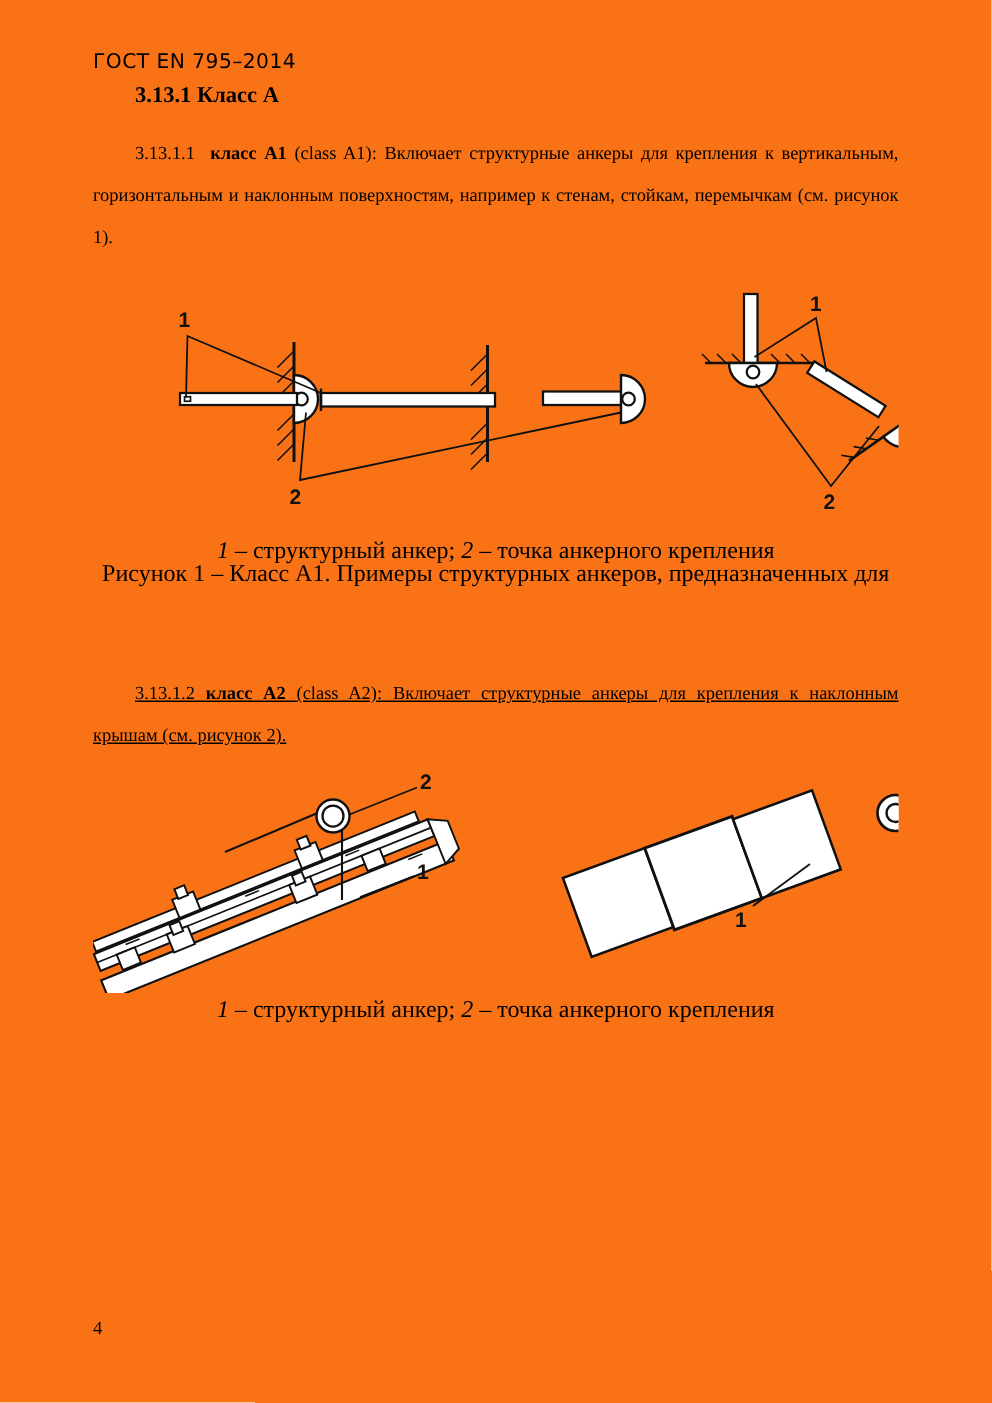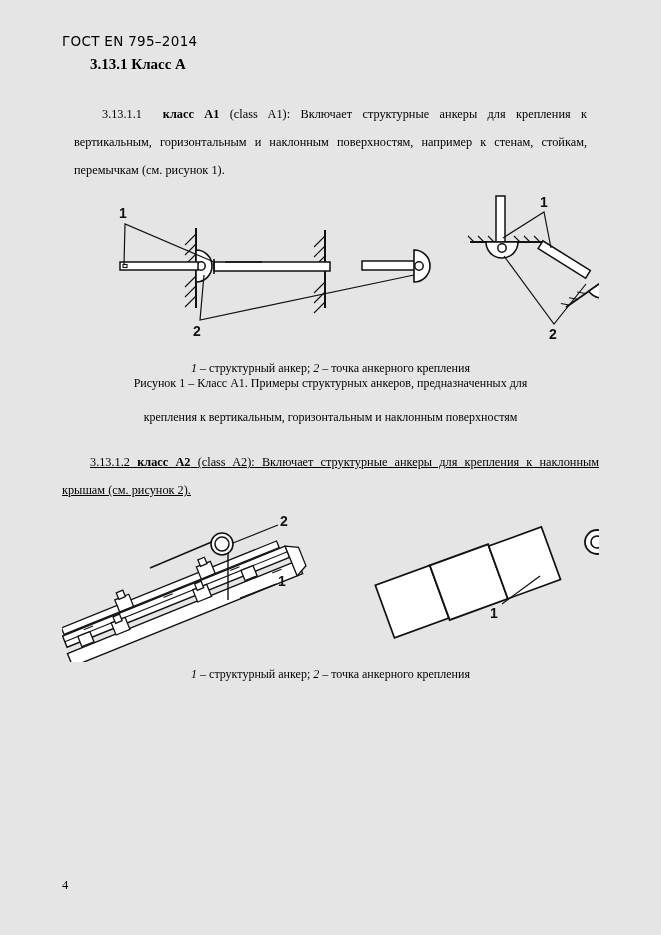--- a/index.html
+++ b/index.html
@@ -4,21 +4,21 @@
 <style>
   html, body {
     margin: 0;
     padding: 0;
     background: #ffffff;
   }
   .page {
     position: relative;
     width: 661px;
     height: 935px;
-    background: #e5e5e5;
+    background: #f97316;
     font-family: "Liberation Serif", "DejaVu Serif", serif;
     color: #000000;
     overflow: hidden;
     box-sizing: border-box;
   }
   .header-code {
     position: absolute;
     left: 62px;
     top: 33px;
     font-family: "DejaVu Sans", sans-serif;
@@ -40,21 +40,21 @@
     font-size: 12.3px;
     line-height: 28px;
     text-align: justify;
     text-indent: 28px;
   }
   .para.tight {
     line-height: 24px;
   }
   .para b { font-weight: bold; }
   .cap {
-    font-size: 12px;
+    font-size: 16px;
     text-align: center;
     line-height: 24px;
   }
   .cap i { font-style: italic; }
   .fig-wrap {
     position: absolute;
     left: 62px;
     width: 537px;
   }
   .page-num {
@@ -78,21 +78,21 @@
 
 <div class="page">
 
   <div class="header-code">ГОСТ EN 795–2014</div>
 
   <div class="body-block" style="top:56px;">
     <div class="sec-head">3.13.1 Класс А</div>
   </div>
 
   <div class="body-block" style="top:88px;">
-    <p class="para" style="margin:12px;"><span>3.13.1.1</span>&nbsp;&nbsp;<b>класс А1</b>&nbsp;<span>(class A1):</span>&nbsp;<span>Включает структурные анкеры для крепления к вертикальным, горизонтальным и наклонным поверхностям, например к стенам, стойкам, перемычкам (см. рисунок 1).</span></p>
+    <p class="para" style="margin:0;"><span>3.13.1.1</span>&nbsp;&nbsp;<b>класс А1</b>&nbsp;<span>(class A1):</span>&nbsp;<span>Включает структурные анкеры для крепления к вертикальным, горизонтальным и наклонным поверхностям, например к стенам, стойкам, перемычкам (см. рисунок 1).</span></p>
   </div>
 
   <div class="fig-wrap" style="top:190px;">
     <svg width="537" height="160" viewBox="0 0 537 160">
 
       <g>
 
         <line class="ln" x1="134" y1="38" x2="134" y2="118" stroke-width="2"></line>
 
         <g class="ln" stroke-width="1.1">
@@ -187,21 +187,20 @@
     <div class="cap">
       <i>1</i>
       <span>– структурный анкер;</span>
       <i>2</i>
       <span>– точка анкерного крепления</span>
     </div>
   </div>
 
   <div class="fig-wrap" style="top:371px;">
     <div class="cap">Рисунок 1 – Класс А1. Примеры структурных анкеров, предназначенных для</div>
-    <div class="cap" style="margin-top:10px;">крепления к вертикальным, горизонтальным и наклонным поверхностям</div>
   </div>
 
   <div class="body-block" style="top:448px;">
     <p class="para" style="margin:0;text-decoration:underline;"><span>3.13.1.2</span>&nbsp;<b>класс А2</b>&nbsp;<span>(class A2):</span>&nbsp;<span>Включает структурные анкеры для крепления к наклонным крышам (см. рисунок 2).</span></p>
   </div>
 
   <div class="fig-wrap" style="top:512px;">
     <svg width="537" height="150" viewBox="0 0 537 150">
 
       <g>

